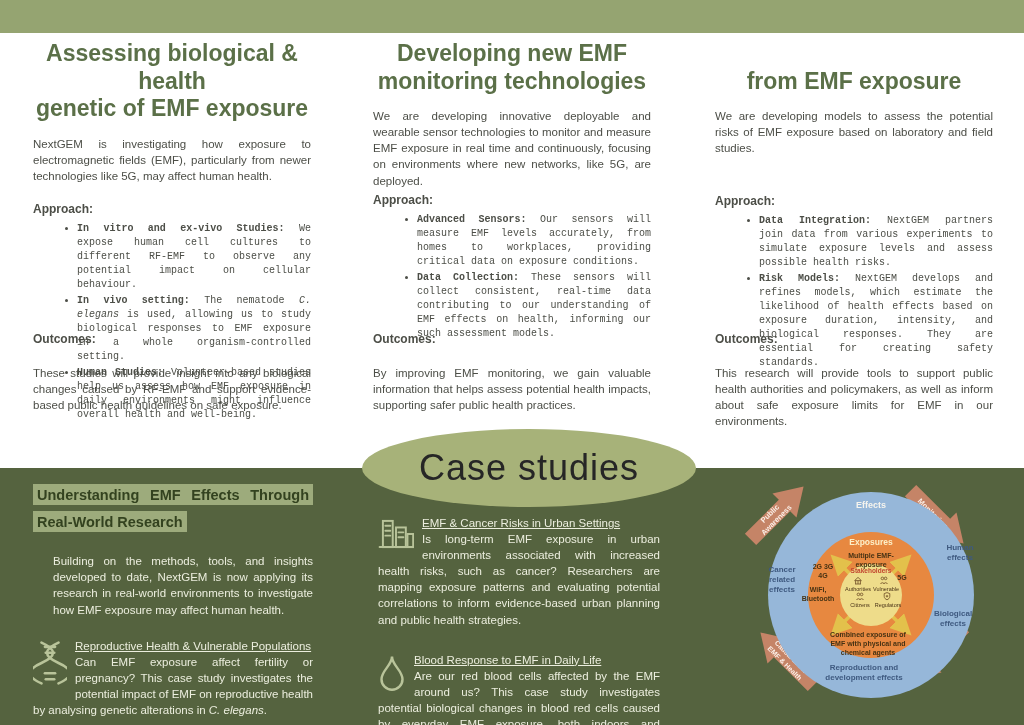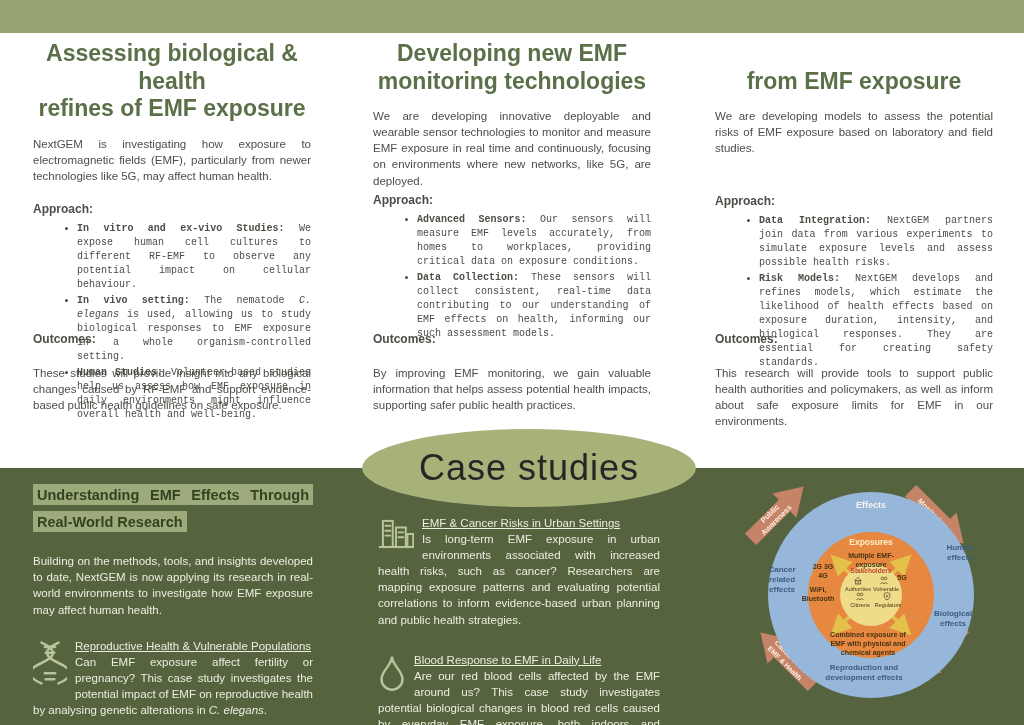--- a/index.html
+++ b/index.html
@@ -30,21 +30,21 @@
   .outcomes .o-label{font-size:12px;font-weight:bold;color:var(--body);margin-bottom:19px;}
 
   
   .light{color:var(--light);}
   .bl-block{position:absolute;left:33px;top:482px;width:280px;}
   .bl-heading{font-size:14.5px;font-weight:bold;line-height:1.85;text-align:justify;margin:0;}
   .bl-heading span{
     background:var(--highlight);color:var(--hl-text);
     padding:3px 4px 2px 4px;-webkit-box-decoration-break:clone;box-decoration-break:clone;
   }
-  .bl-intro{margin-top:17px;font-size:11.5px;line-height:1.42;text-align:justify;}
+  .bl-intro{margin-top:17px;font-size:11.5px;line-height:1.42;text-align:justify;margin-left:20px;}
   .case-item{font-size:11.5px;line-height:1.4;text-align:justify;}
   .case-item .ci-title{text-decoration:underline;display:block;text-align:left;}
   .bl-study{margin-top:20px;}
   .icon-float{float:left;margin:2px 8px 2px 0;}
   .bm-block{position:absolute;left:378px;top:515px;width:282px;}
   .bm-study2{margin-top:24px;}
 
   
   .ellipse{
     position:absolute;left:362px;top:429px;width:334px;height:78px;
@@ -64,21 +64,21 @@
   .t-stake{fill:#4a3318;}
   .t-arrow{fill:#fbeee6;font-weight:bold;}
 </style>
 </head>
 <body>
 
 <div class="top-bar"></div>
 <div class="bottom-panel"></div>
 
 <div class="col c1">
-  <h1><span>Assessing biological &amp; health</span><br><span>refines of EMF exposure</span></h1>
+  <h1><span>Assessing biological &amp; health</span><br><span>genetic of EMF exposure</span></h1>
   <p>NextGEM is investigating how exposure to electromagnetic fields (EMF), particularly from newer technologies like 5G, may affect human health.</p>
   <div class="approach">Approach:</div>
   <ul class="bullets">
     <li><span class="lead">In vitro and ex-vivo Studies:</span><span> We expose human cell cultures to different RF-EMF to observe any potential impact on cellular behaviour.</span><span class="it"></span><span></span></li>
     <li><span class="lead">In vivo setting:</span><span> The nematode </span><span class="it">C. elegans</span><span> is used, allowing us to study biological responses to EMF exposure in a whole organism-controlled setting.</span></li>
     <li><span class="lead">Human Studies:</span><span> Volunteer-based studies help us assess how EMF exposure in daily environments might influence overall health and well-being.</span><span class="it"></span><span></span></li>
   </ul>
   <div class="outcomes">
     <div class="o-label">Outcomes:</div>
     <p>These studies will provide insight into any biological changes caused by RF-EMF and support evidence-based public health guidelines on safe exposure.</p>

